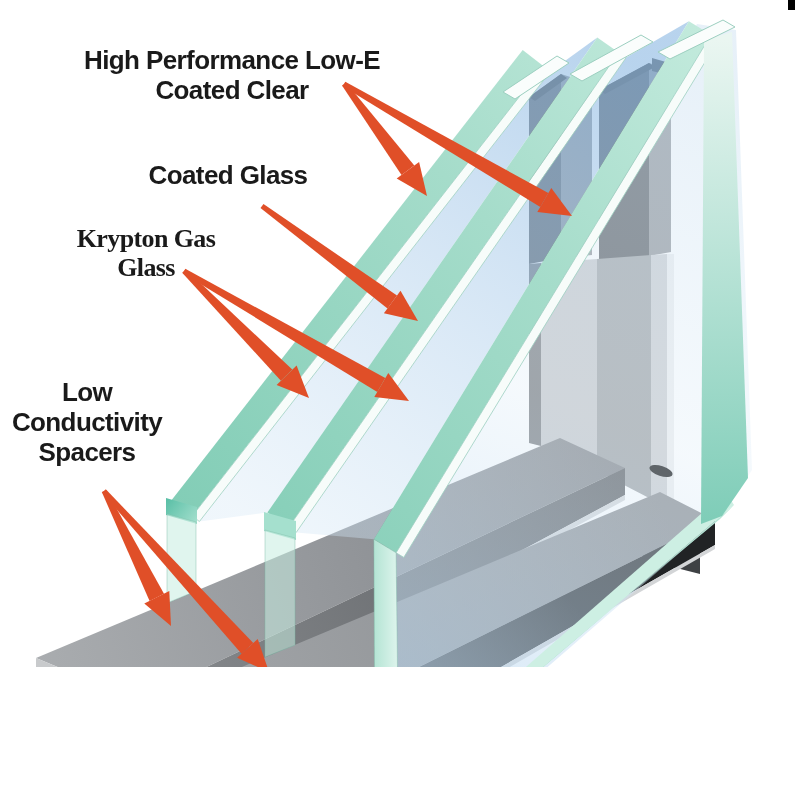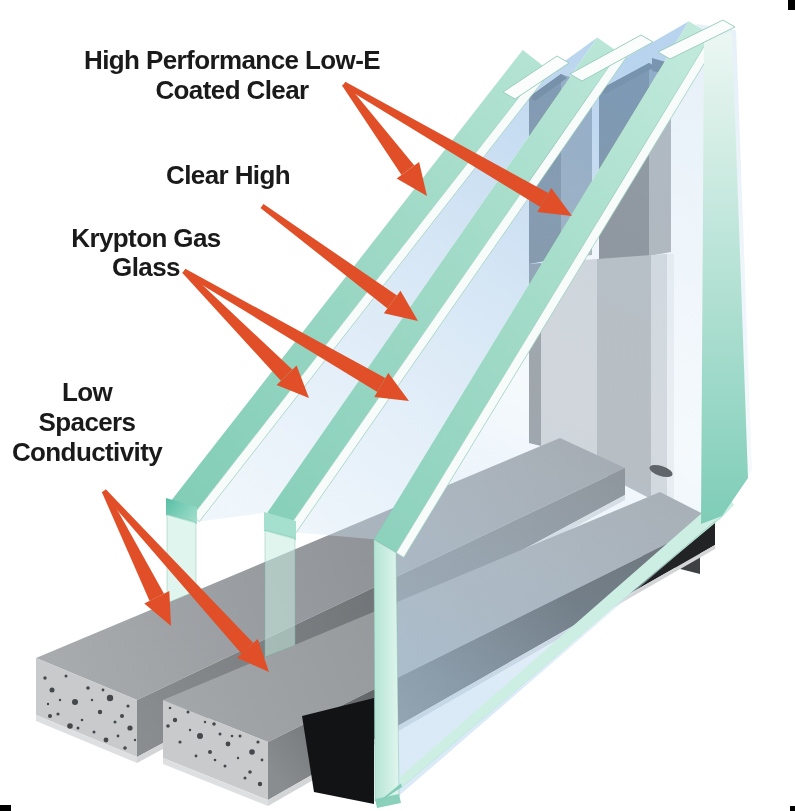--- a/index.html
+++ b/index.html
@@ -1,16 +1,16 @@
 <!DOCTYPE html>
 <html><head>
 <meta charset="utf-8">
 <style>
   html,body{margin:0;padding:0;background:#fff;}
-  #stage{position:relative;width:795px;height:811px;background:#fff;overflow:hidden;
+  #stage{position:relative;width:795px;height:667px;background:#fff;overflow:hidden;
          font-family:"Liberation Sans",sans-serif;}
   #art{position:absolute;left:0;top:0;}
   .label{position:absolute;transform:translateX(-50%);text-align:center;
          font-weight:bold;font-size:26px;line-height:30px;letter-spacing:-0.6px;
          color:#1A1A1A;white-space:nowrap;}
   
   .mint{fill:url(#gBand);}
   .ws{fill:#F7FCFA;stroke:#9CCFC0;stroke-width:0.8;}
   .cap{fill:#FAFDFC;stroke:#9CCFC0;stroke-width:1;}
   .endcap{fill:url(#gEndCap);}
@@ -228,25 +228,25 @@
   <rect x="788" y="0" width="7" height="10" fill="#000"></rect>
   <rect x="0" y="805" width="11" height="6" fill="#000"></rect>
   <rect x="790" y="806" width="5" height="5" fill="#000"></rect>
 </svg>
 
 <div class="label" style="left:232px;top:45px;">
   <div>High Performance Low-E</div>
   <div>Coated Clear</div>
 </div>
 <div class="label" style="left:228px;top:160px;">
-  <div>Clear High</div>
-</div>
-<div class="label" style="left:146px;top:224px;line-height:29px;">
+  <div>Coated Glass</div>
+</div>
+<div class="label" style="left:146px;top:224px;line-height:29px;font-family:Liberation Serif, serif;">
   <div>Krypton Gas</div>
   <div>Glass</div>
 </div>
 <div class="label" style="left:87px;top:377px;">
   <div>Low</div>
+  <div>Conductivity</div>
   <div>Spacers</div>
-  <div>Conductivity</div>
 </div>
 
 </div>
 
 </body></html>

